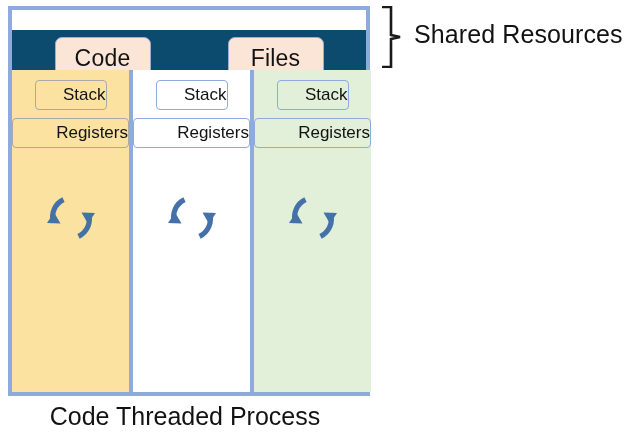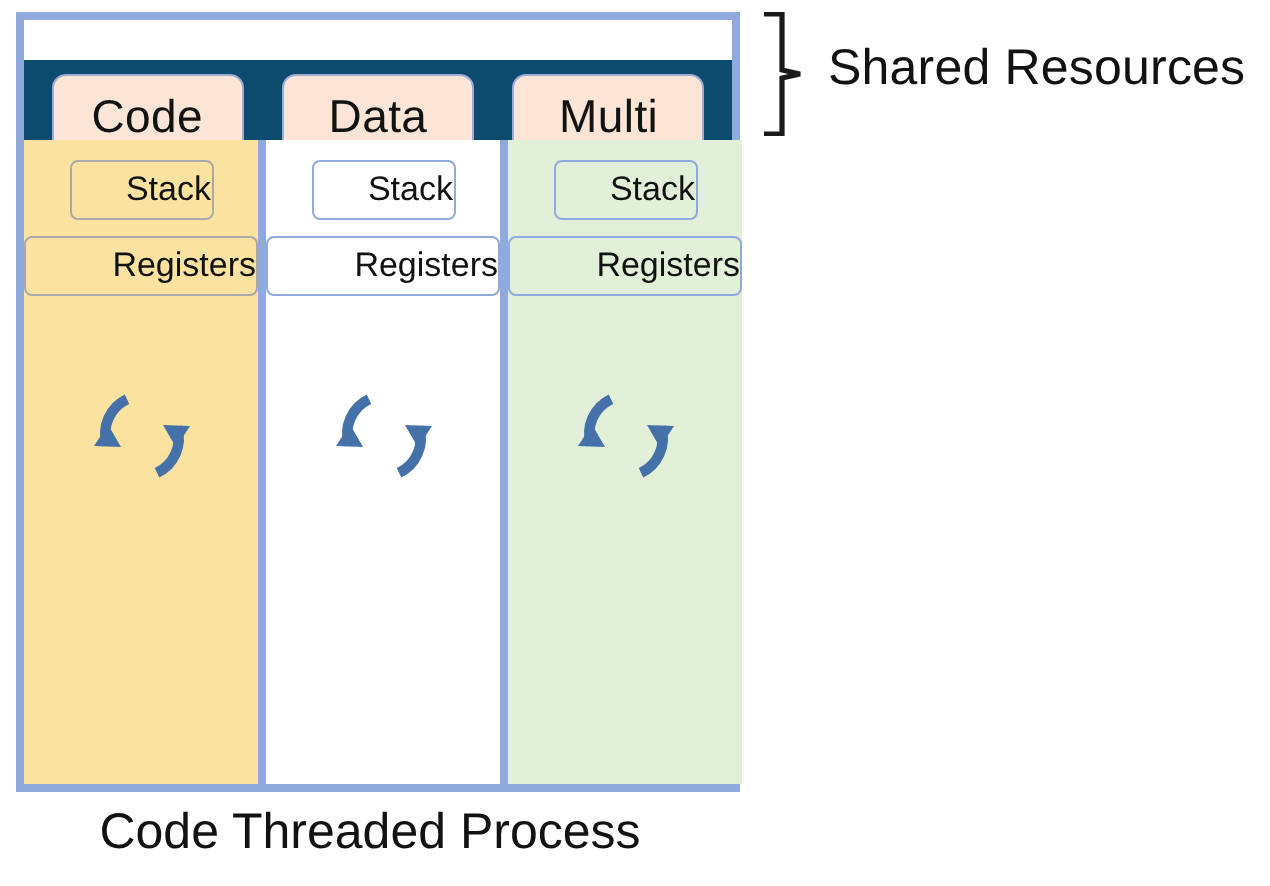--- a/index.html
+++ b/index.html
@@ -152,24 +152,21 @@
 </head>
 <body>
 
 <div id="process-container">
 
   <div id="shared-row">
     <div class="shared-box">
       <span>Code</span>
     </div>
     <div class="shared-box">
-      <span>Data</span>
-    </div>
-    <div class="shared-box">
-      <span>Multi</span>
+      <span>Files</span>
     </div>
   </div>
 
   <div id="threads-row">
 
     <div class="thread-col t1">
       <div class="stack-box">
         <span>Stack</span>
       </div>
       <div class="reg-box">

